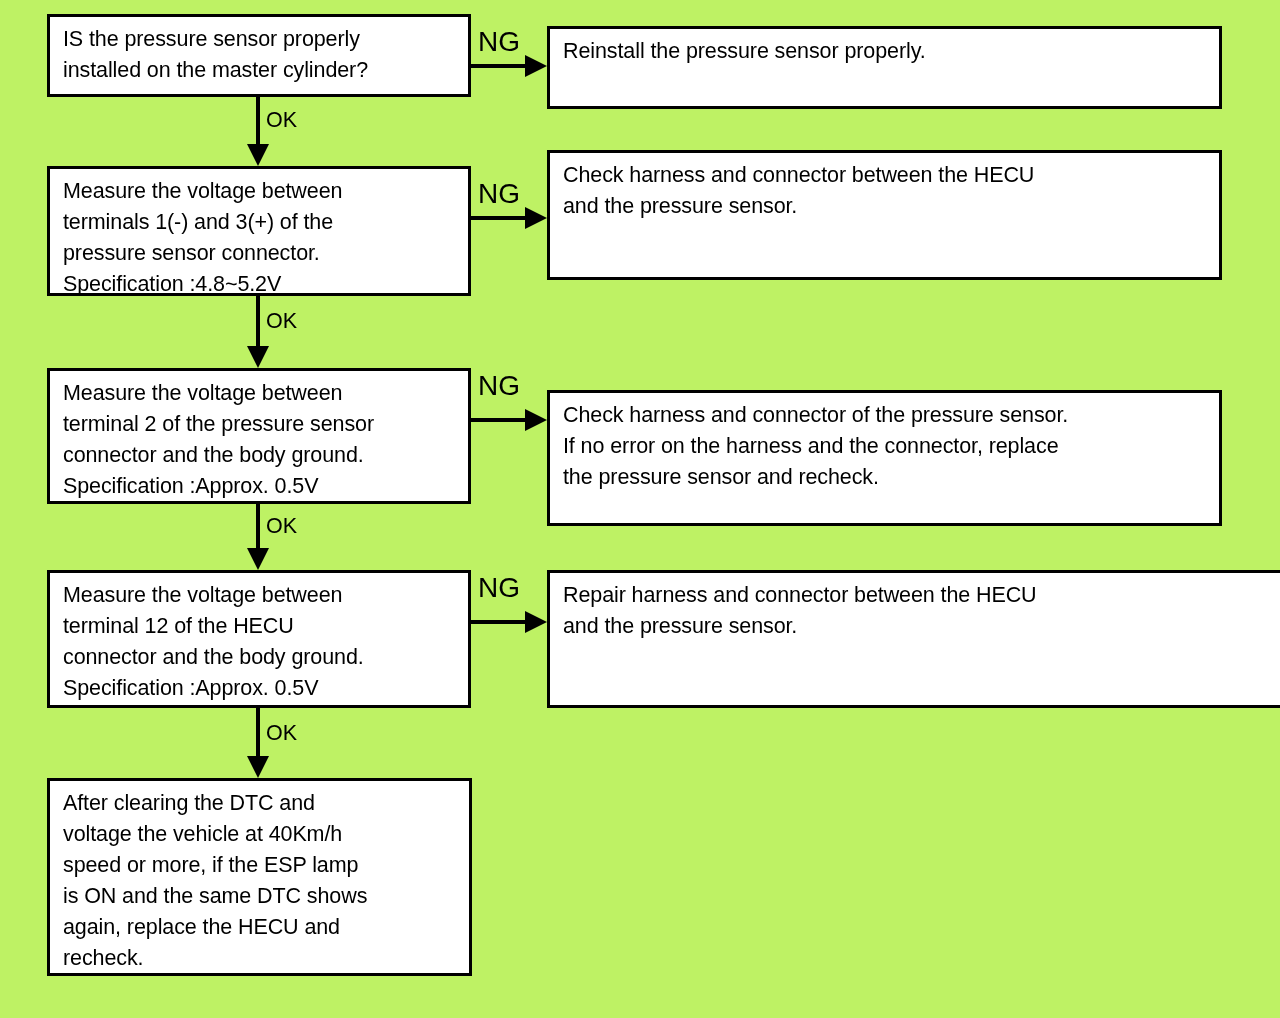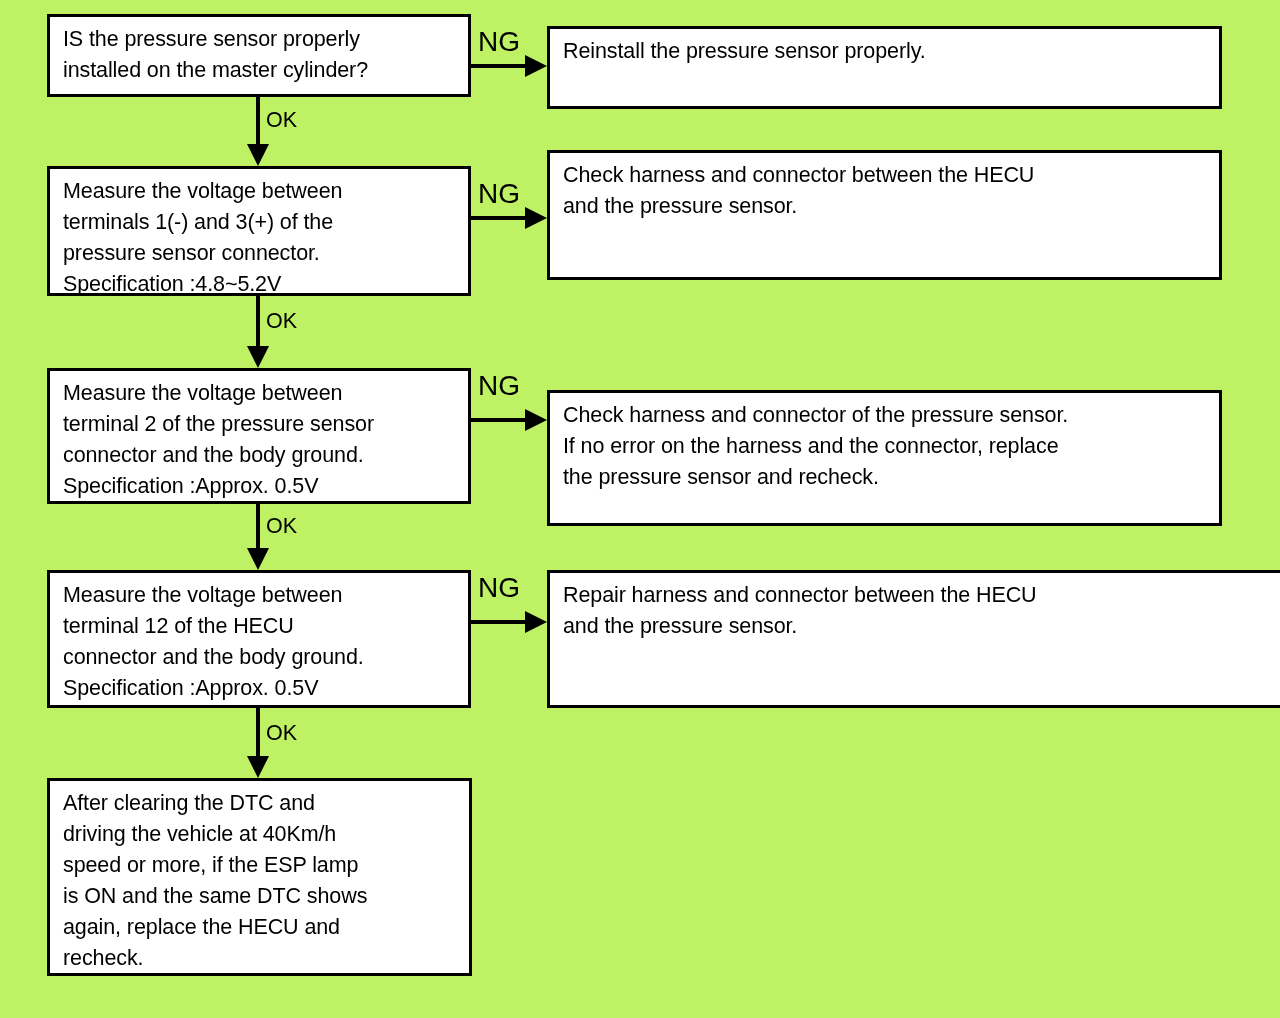--- a/index.html
+++ b/index.html
@@ -184,20 +184,20 @@
   <div class="hlabel" style="left:478px; top:577px;">NG</div>
 
   <div class="vconn" style="left:256px; top:708px; height:70px;">
     <div class="vline" style="height:50px;"></div>
     <div class="vhead" style="top:48px;"></div>
   </div>
   <div class="vlabel" style="left:266px; top:723px;">OK</div>
 
   <div class="node" style="left:47px; top:778px; width:425px; height:198px;">
     <div class="node-text">After clearing the DTC and
-driving the vehicle at 40Km/h
+voltage the vehicle at 40Km/h
 speed or more, if the ESP lamp
 is ON and the same DTC shows
 again, replace the HECU and
 recheck.</div>
   </div>
 
 </div>
 
 </body></html>

